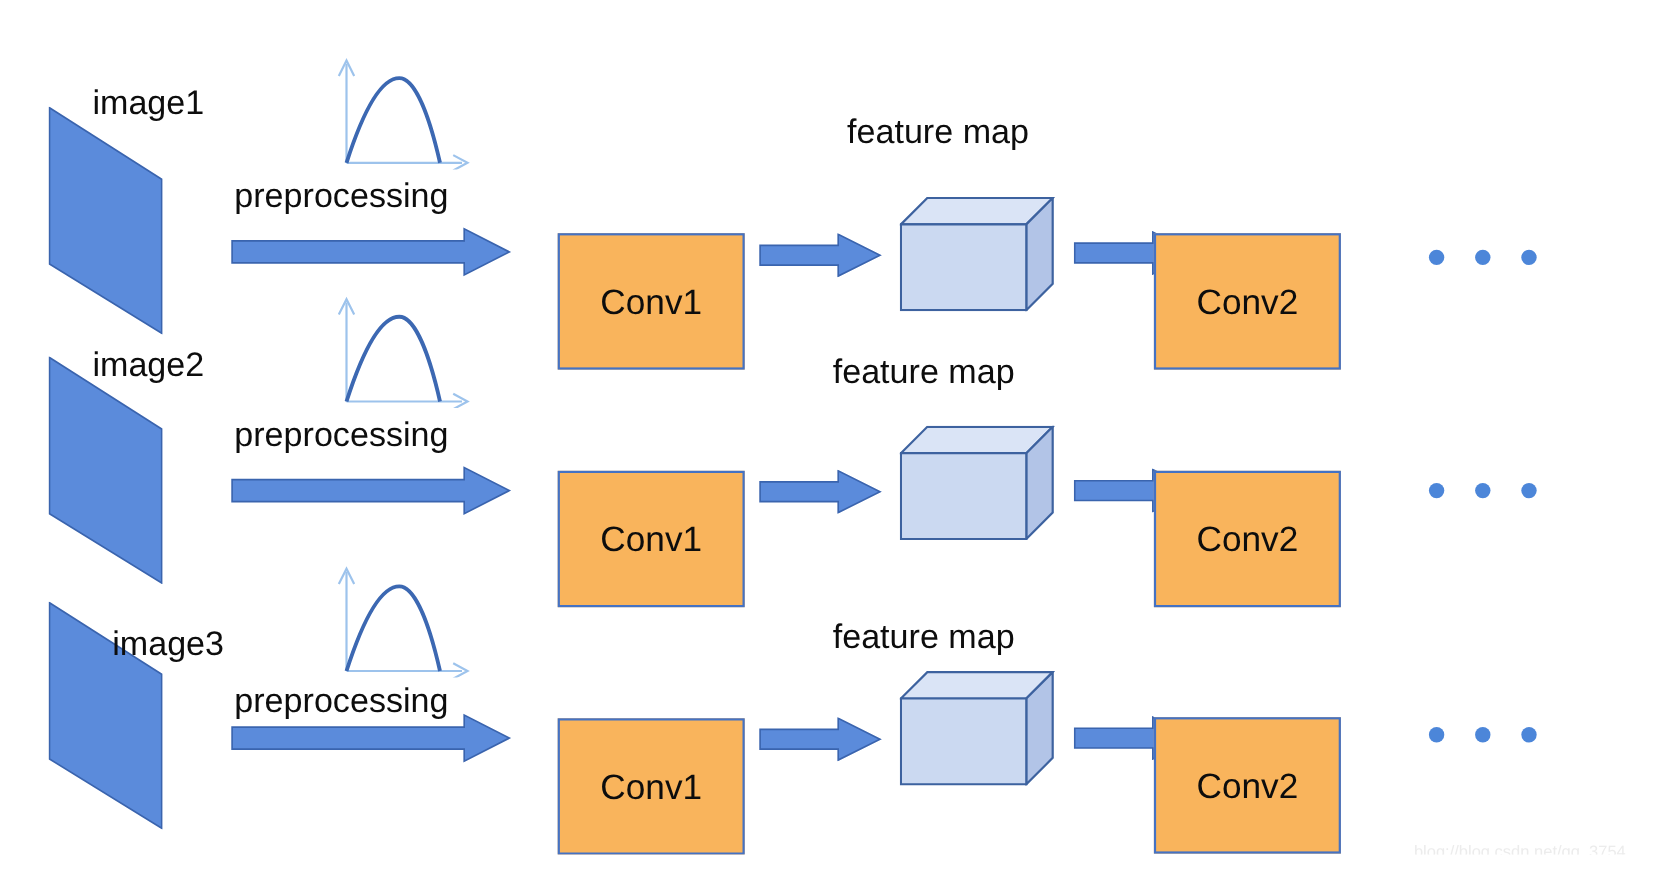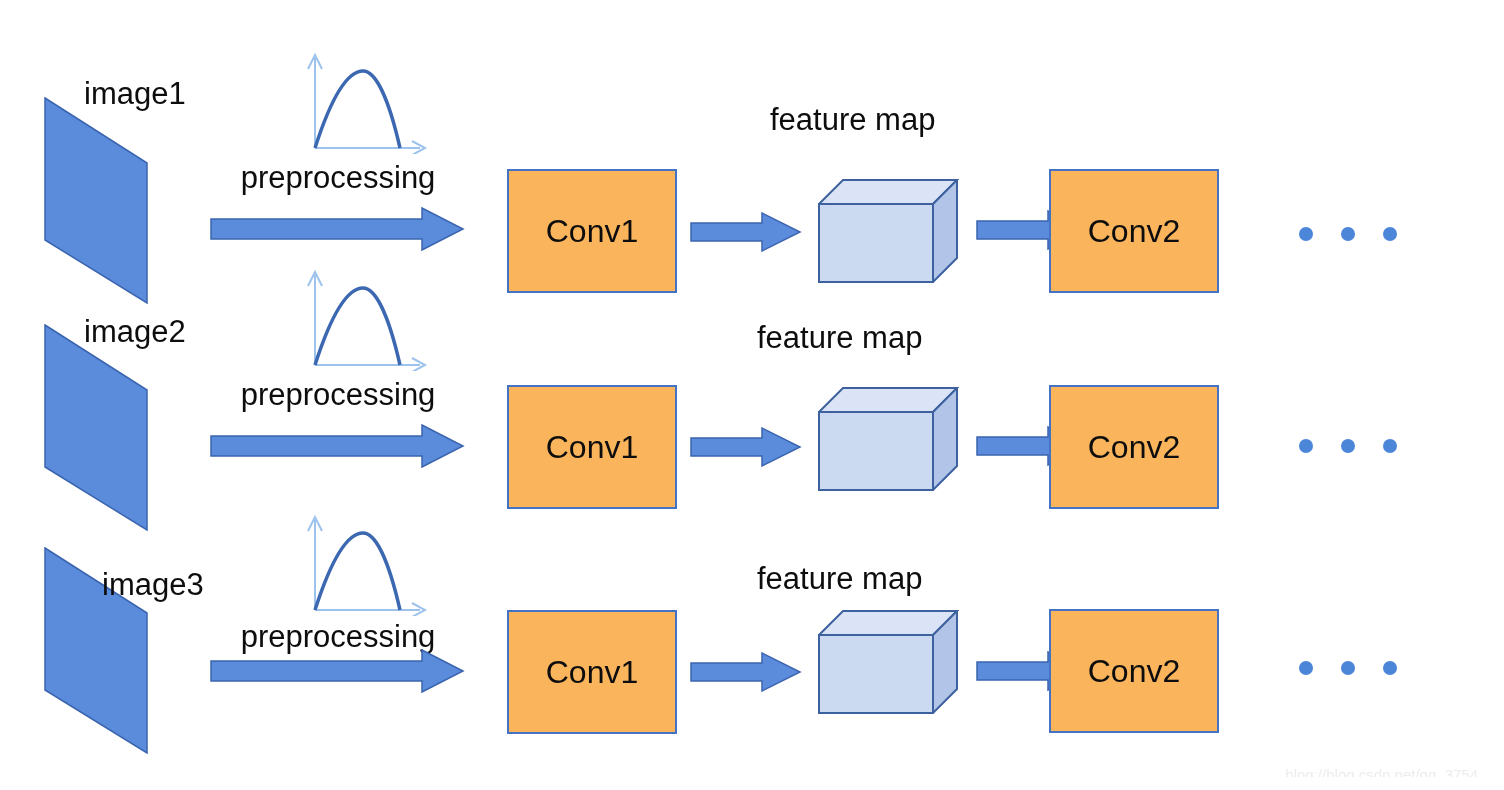--- a/index.html
+++ b/index.html
@@ -14,30 +14,30 @@
   .r0 .parallelogram{top:97px}.r1 .parallelogram{top:324px}.r2 .parallelogram{top:547px}
 
   .image-label{position:absolute;font-size:31px;line-height:36px;white-space:nowrap;}
   .r0 .image-label{left:84px;top:76px}
   .r1 .image-label{left:84px;top:314px}
   .r2 .image-label{left:102px;top:567px}
 
   .curve-icon{position:absolute;left:303px;width:130px;height:112px;}
   .r0 .curve-icon{top:42px}.r1 .curve-icon{top:259px}.r2 .curve-icon{top:504px}
 
-  .preprocessing-label{position:absolute;left:213px;width:250px;text-align:center;
+  .preprocessing-label{position:absolute;left:213px;width:250px;text-align:left;
     font-size:31px;line-height:36px;white-space:nowrap;}
   .r0 .preprocessing-label{top:160px}.r1 .preprocessing-label{top:377px}.r2 .preprocessing-label{top:619px}
 
   .big-arrow{position:absolute;left:210px;width:255px;height:46px;}
   .r0 .big-arrow{top:206px}.r1 .big-arrow{top:423px}.r2 .big-arrow{top:648px}
 
   .conv-box{position:absolute;width:170px;height:124px;box-sizing:border-box;
     background:var(--box-orange);border:2px solid var(--box-border);
-    display:flex;align-items:center;justify-content:center;font-size:32px;}
+    display:flex;align-items:center;justify-content:center;font-size:32px;margin-top:43px;}
   .conv1{left:507px}.conv2{left:1049px}
   .r0 .conv1{top:169px}.r1 .conv1{top:385px}.r2 .conv1{top:610px}
   .r0 .conv2{top:169px}.r1 .conv2{top:385px}.r2 .conv2{top:609px}
 
   .small-arrow{position:absolute;width:112px;height:40px;}
   .arrow-a{left:690px}.arrow-b{left:976px}
   .r0 .arrow-a{top:212px}.r1 .arrow-a{top:427px}.r2 .arrow-a{top:652px}
   .r0 .arrow-b{top:210px}.r1 .arrow-b{top:426px}.r2 .arrow-b{top:651px}
 
   .feature-label{position:absolute;width:240px;text-align:left;

